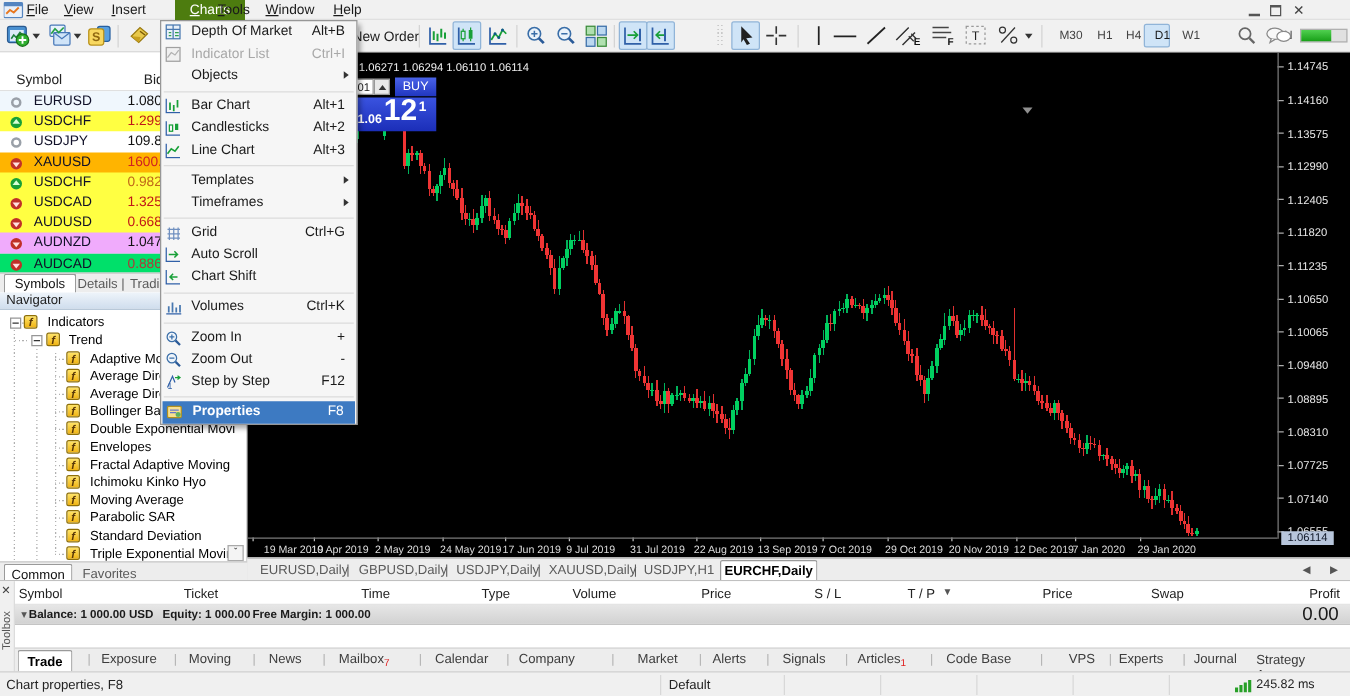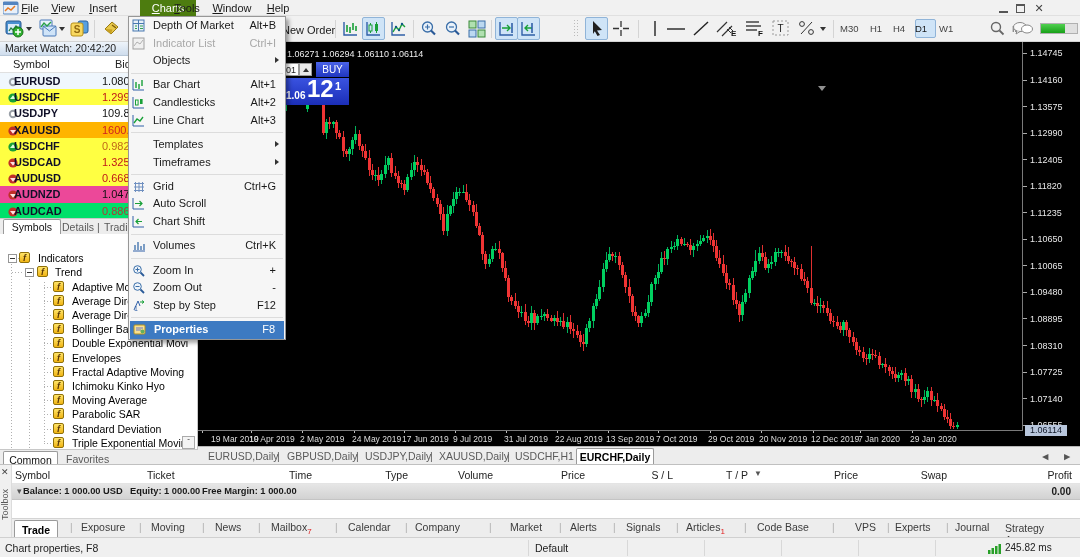--- a/index.html
+++ b/index.html
@@ -4,24 +4,24 @@
 *{margin:0;padding:0;box-sizing:border-box}
 html,body{width:1080px;height:557px;overflow:hidden}
 body{font-family:"Liberation Sans",sans-serif;background:#f0f0f0;position:relative;font-size:11px;color:#1a1a1a}
 .ab{position:absolute}
 .menubar{left:0;top:0;width:1080px;height:16px;background:#f1f1f1;border-bottom:1px solid #e0e0e0}
 .mi{position:absolute;top:0;height:16px;line-height:16px;text-align:center;color:#1a1a1a}
 .mi u{text-decoration:underline}
 .toolbar{left:0;top:16px;width:1080px;height:26px;background:#f1f1f1;border-bottom:1px solid #d4d4d4}
 .tsep{position:absolute;top:4px;width:1px;height:18px;background:#d4d4d4}
 .selbox{position:absolute;background:#cfe4f7;border:1px solid #90b4d8;border-radius:2px}
-.tfbtn{position:absolute;top:5px;height:16px;line-height:16px;font-size:9.5px;color:#444;text-align:left}
+.tfbtn{position:absolute;top:5px;height:16px;line-height:16px;font-size:9.5px;color:#444;text-align:right}
 .panelhdr{background:linear-gradient(#eef4fa,#cfdded);border-bottom:1px solid #b8c8d8;color:#222;line-height:13px;padding-left:5px}
 .mwrow{position:absolute;left:0;width:198px;height:17px;line-height:17px}
-.sym{position:absolute;left:14px;font-weight:bold;color:#101028}
+.sym{position:absolute;left:27px;font-weight:normal;color:#101028}
 .prc{position:absolute;left:102px;color:#111}
 .tab{position:absolute;background:#fff;border:1px solid #9a9a9a;border-bottom:none;border-radius:2px 2px 0 0;text-align:center}
 .ttxt{position:absolute;color:#5a5a5a;font-size:10.5px}
 .treerow{position:absolute;color:#000;font-size:10.5px}
 .ficon{position:absolute;width:11px;height:11px;background:linear-gradient(#ffe468,#f0b414);border:1px solid #8f7008;border-radius:2px;font-size:9px;font-weight:bold;color:#5a3808;text-align:center;line-height:11px;font-style:italic}
 .ebox{position:absolute;width:9px;height:9px;background:#fff;border:1px solid #969696}
 .ebox:before{content:"";position:absolute;left:1px;top:3px;width:5px;height:1px;background:#333}
 .menu{left:128px;top:16px;width:158px;background:#f6f6f6;border:1px solid #979797;box-shadow:3px 3px 4px rgba(0,0,0,0.35);z-index:50}
 .mrow{position:relative;height:17.6px;line-height:17.6px}
 .mrow .txt{position:absolute;left:24px;top:0}
@@ -196,21 +196,20 @@
       <ellipse cx="8" cy="6" rx="6.5" ry="4.5" fill="#f8f8f8" stroke="#888"></ellipse>
       <path d="M5 10l-1 3 4-2.5" fill="#f8f8f8" stroke="#888"></path>
       <ellipse cx="15" cy="8" rx="5.5" ry="4" fill="#fff" stroke="#888"></ellipse>
     </svg>
   <div class="ab" style="left:1040px;top:7px;width:38px;height:11px;background:#e0e0e0;border:1px solid #b0b0b0">
       <div style="width:24px;height:9px;background:linear-gradient(#50d050,#18a018)"></div>
     </div>
 </div>
 
 <div class="ab" style="left:0;top:42px;width:198px;height:192px;background:#fff;border-right:1px solid #c8c8c8">
-  <div class="panelhdr" style="height:14px;font-size:10.5px">Market Watch: 20:42:20</div>
   <div class="ab" style="left:0;top:14px;width:198px;height:17px;border-bottom:1px solid #e0e0e0;background:#fff">
     <span class="ab" style="left:13px;top:2px;color:#222">Symbol</span>
     <span class="ab" style="left:115px;top:2px;color:#222">Bid</span>
   </div>
   <div class="mwrow" style="top:31.0px;background:#f0f7fd">
       <svg class="ab" style="left:8px;top:4px" width="10" height="10">
         <circle cx="5" cy="5" r="3.2" fill="none" stroke="#9aa0a8" stroke-width="2"></circle>
       </svg>
       <span class="sym">EURUSD</span>
       <span class="prc" style="color:#111">1.0801</span>
@@ -255,21 +254,21 @@
       <span class="prc" style="color:#c01818">1.3255</span>
     </div>
 <div class="mwrow" style="top:128.2px;background:#ffff42">
       <svg class="ab" style="left:8px;top:4px" width="10" height="10">
         <circle cx="5" cy="5" r="4.6" fill="#c03028"></circle>
         <path d="M5 7.8L2 4h6z" fill="#ffe0e0"></path>
       </svg>
       <span class="sym">AUDUSD</span>
       <span class="prc" style="color:#c01818">0.6687</span>
     </div>
-<div class="mwrow" style="top:144.4px;background:#ec4899">
+<div class="mwrow" style="top:144.4px;background:#f0abfc">
       <svg class="ab" style="left:8px;top:4px" width="10" height="10">
         <circle cx="5" cy="5" r="4.6" fill="#c03028"></circle>
         <path d="M5 7.8L2 4h6z" fill="#ffe0e0"></path>
       </svg>
       <span class="sym">AUDNZD</span>
       <span class="prc" style="color:#111">1.0473</span>
     </div>
 <div class="mwrow" style="top:160.6px;background:#00e06a">
       <svg class="ab" style="left:8px;top:4px" width="10" height="10">
         <circle cx="5" cy="5" r="4.6" fill="#c03028"></circle>
@@ -280,20 +279,21 @@
     </div>
   <div class="ab" style="left:0;top:176px;width:198px;height:16px;background:#ededed;border-top:1px solid #c8c8c8">
     <div class="tab" style="left:3px;top:0px;width:58px;height:16px;line-height:15px;font-size:10.5px;color:#111">Symbols</div>
     <span class="ttxt" style="left:62px;top:2px">Details</span>
     <span class="ttxt" style="left:97px;top:2px">|</span>
     <span class="ttxt" style="left:104px;top:2px">Trading</span>
   </div>
 </div>
 
 <div class="ab" style="left:0;top:234px;width:198px;height:233px;background:#fff;border-right:1px solid #c8c8c8">
+  <div class="panelhdr" style="height:14px;font-size:10.5px">Navigator</div>
   <div class="ab" style="left:11px;top:21px;width:1px;height:205px;background:repeating-linear-gradient(#b0b0b0 0 1px,transparent 1px 3px)"></div>
 <div class="ab" style="left:29px;top:42px;width:1px;height:184px;background:repeating-linear-gradient(#b0b0b0 0 1px,transparent 1px 3px)"></div>
 <div class="ab" style="left:44px;top:48px;width:1px;height:161px;background:repeating-linear-gradient(#b0b0b0 0 1px,transparent 1px 3px)"></div>
 <div class="ab" style="left:12px;top:24px;width:7px;height:1px;background:repeating-linear-gradient(90deg,#b0b0b0 0 1px,transparent 1px 3px)"></div>
 <div class="ebox" style="left:8px;top:20px"></div>
 <div class="ficon" style="left:19px;top:18px">f</div>
 <div class="treerow" style="left:38px;top:18px">Indicators</div>
 <div class="ab" style="left:12px;top:38px;width:10px;height:1px;background:repeating-linear-gradient(90deg,#b0b0b0 0 1px,transparent 1px 3px)"></div>
 <div class="ebox" style="left:25px;top:34px"></div>
 <div class="ficon" style="left:37px;top:32px">f</div>
@@ -437,21 +437,21 @@
 
 <div class="ab" style="left:198px;top:446px;width:882px;height:18px;background:#ededed;border-top:1px solid #b8b8b8">
   <span class="ttxt" style="left:10px;top:3px">EURUSD,Daily</span>
     <span class="ttxt" style="left:79px;top:3px">|</span>
   <span class="ttxt" style="left:89px;top:3px">GBPUSD,Daily</span>
     <span class="ttxt" style="left:158px;top:3px">|</span>
   <span class="ttxt" style="left:167px;top:3px">USDJPY,Daily</span>
     <span class="ttxt" style="left:232px;top:3px">|</span>
   <span class="ttxt" style="left:241px;top:3px">XAUUSD,Daily</span>
     <span class="ttxt" style="left:309px;top:3px">|</span>
-  <span class="ttxt" style="left:317px;top:3px">USDCHF,H1</span>
+  <span class="ttxt" style="left:317px;top:3px">USDJPY,H1</span>
   <div class="tab" style="left:378px;top:1px;width:78px;height:17px;line-height:16px;font-size:10.5px;font-weight:bold;color:#000">EURCHF,Daily</div>
   <span class="ttxt" style="left:842px;top:3px;color:#555">◄</span>
   <span class="ttxt" style="left:864px;top:3px;color:#555">►</span>
 </div>
 
 <div class="ab" style="left:0;top:464px;width:1080px;height:73px;background:#fff;border-top:1px solid #c0c0c0">
   <div class="ab" style="left:0;top:0;width:12px;height:73px;background:#f0f0f0;border-right:1px solid #dcdcdc">
     <div class="ab" style="left:1px;top:2px;font-size:9px;color:#444">✕</div>
     <div class="ab" style="left:-15px;top:30px;width:40px;transform:rotate(-90deg);font-size:9px;color:#555">Toolbox</div>
   </div>
@@ -467,21 +467,21 @@
     <span class="colh" style="right:318px;top:4px;font-size:8px;color:#555">▼</span>
     <span class="colh" style="right:222px;top:4px">Price</span>
     <span class="colh" style="right:133px;top:4px">Swap</span>
     <span class="colh" style="right:8px;top:4px">Profit</span>
   </div>
   <div class="ab" style="left:12px;top:19px;width:1068px;height:16px;background:linear-gradient(#e6e6e6,#d2d2d2);border-bottom:1px solid #c4c4c4;line-height:15px">
     <span class="ab" style="left:5px;top:0px;color:#555;font-size:9px">▾</span>
     <span class="ab" style="left:11px;font-weight:bold;font-size:9.3px">Balance: 1 000.00 USD</span>
     <span class="ab" style="left:118px;font-weight:bold;font-size:9.3px">Equity: 1 000.00</span>
     <span class="ab" style="left:190px;font-weight:bold;font-size:9.3px">Free Margin: 1 000.00</span>
-    <span class="ab" style="right:9px;font-weight:bold;font-size:10px">0.00</span>
+    <span class="ab" style="right:9px;font-weight:normal;font-size:15px">0.00</span>
   </div>
   <div class="ab" style="left:12px;top:53px;width:1068px;height:20px;background:#ededed;border-top:1px solid #d4d4d4">
     <div class="tab" style="left:2px;top:1px;width:44px;height:19px;line-height:18px;font-size:10.5px;font-weight:bold;color:#000">Trade</div>
     <span class="bsep" style="left:58px">|</span>
 <span class="bsep" style="left:127px">|</span>
 <span class="bsep" style="left:190px">|</span>
 <span class="bsep" style="left:246px">|</span>
 <span class="bsep" style="left:323px">|</span>
 <span class="bsep" style="left:393px">|</span>
 <span class="bsep" style="left:477px">|</span>

